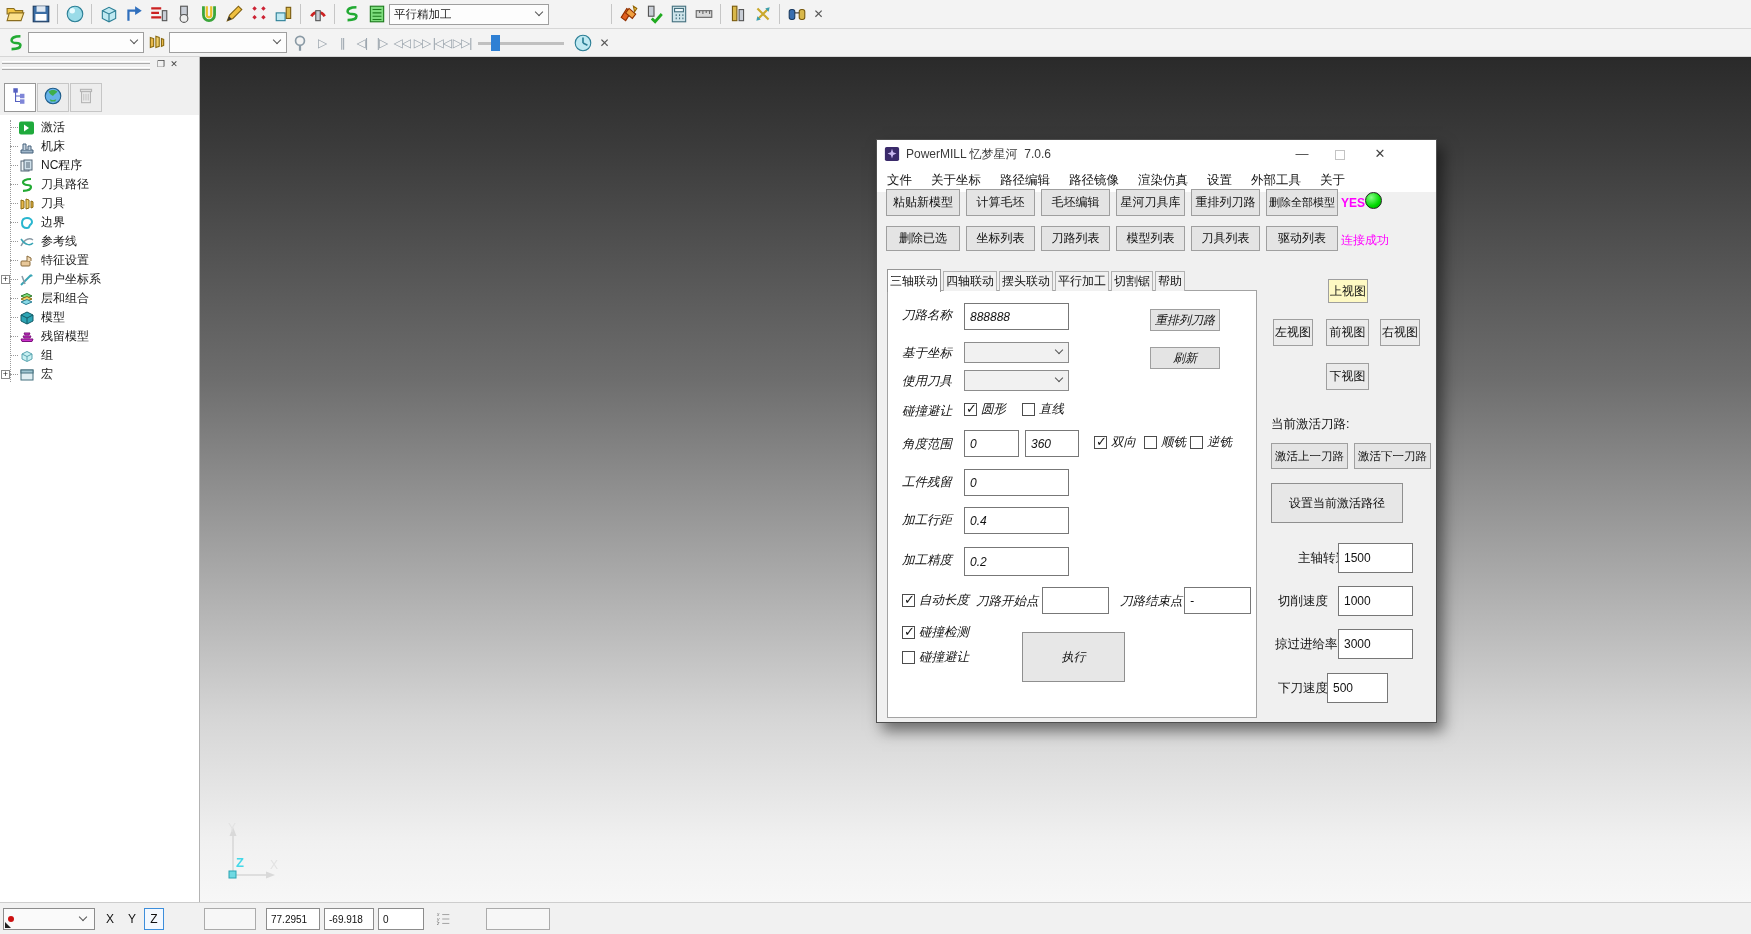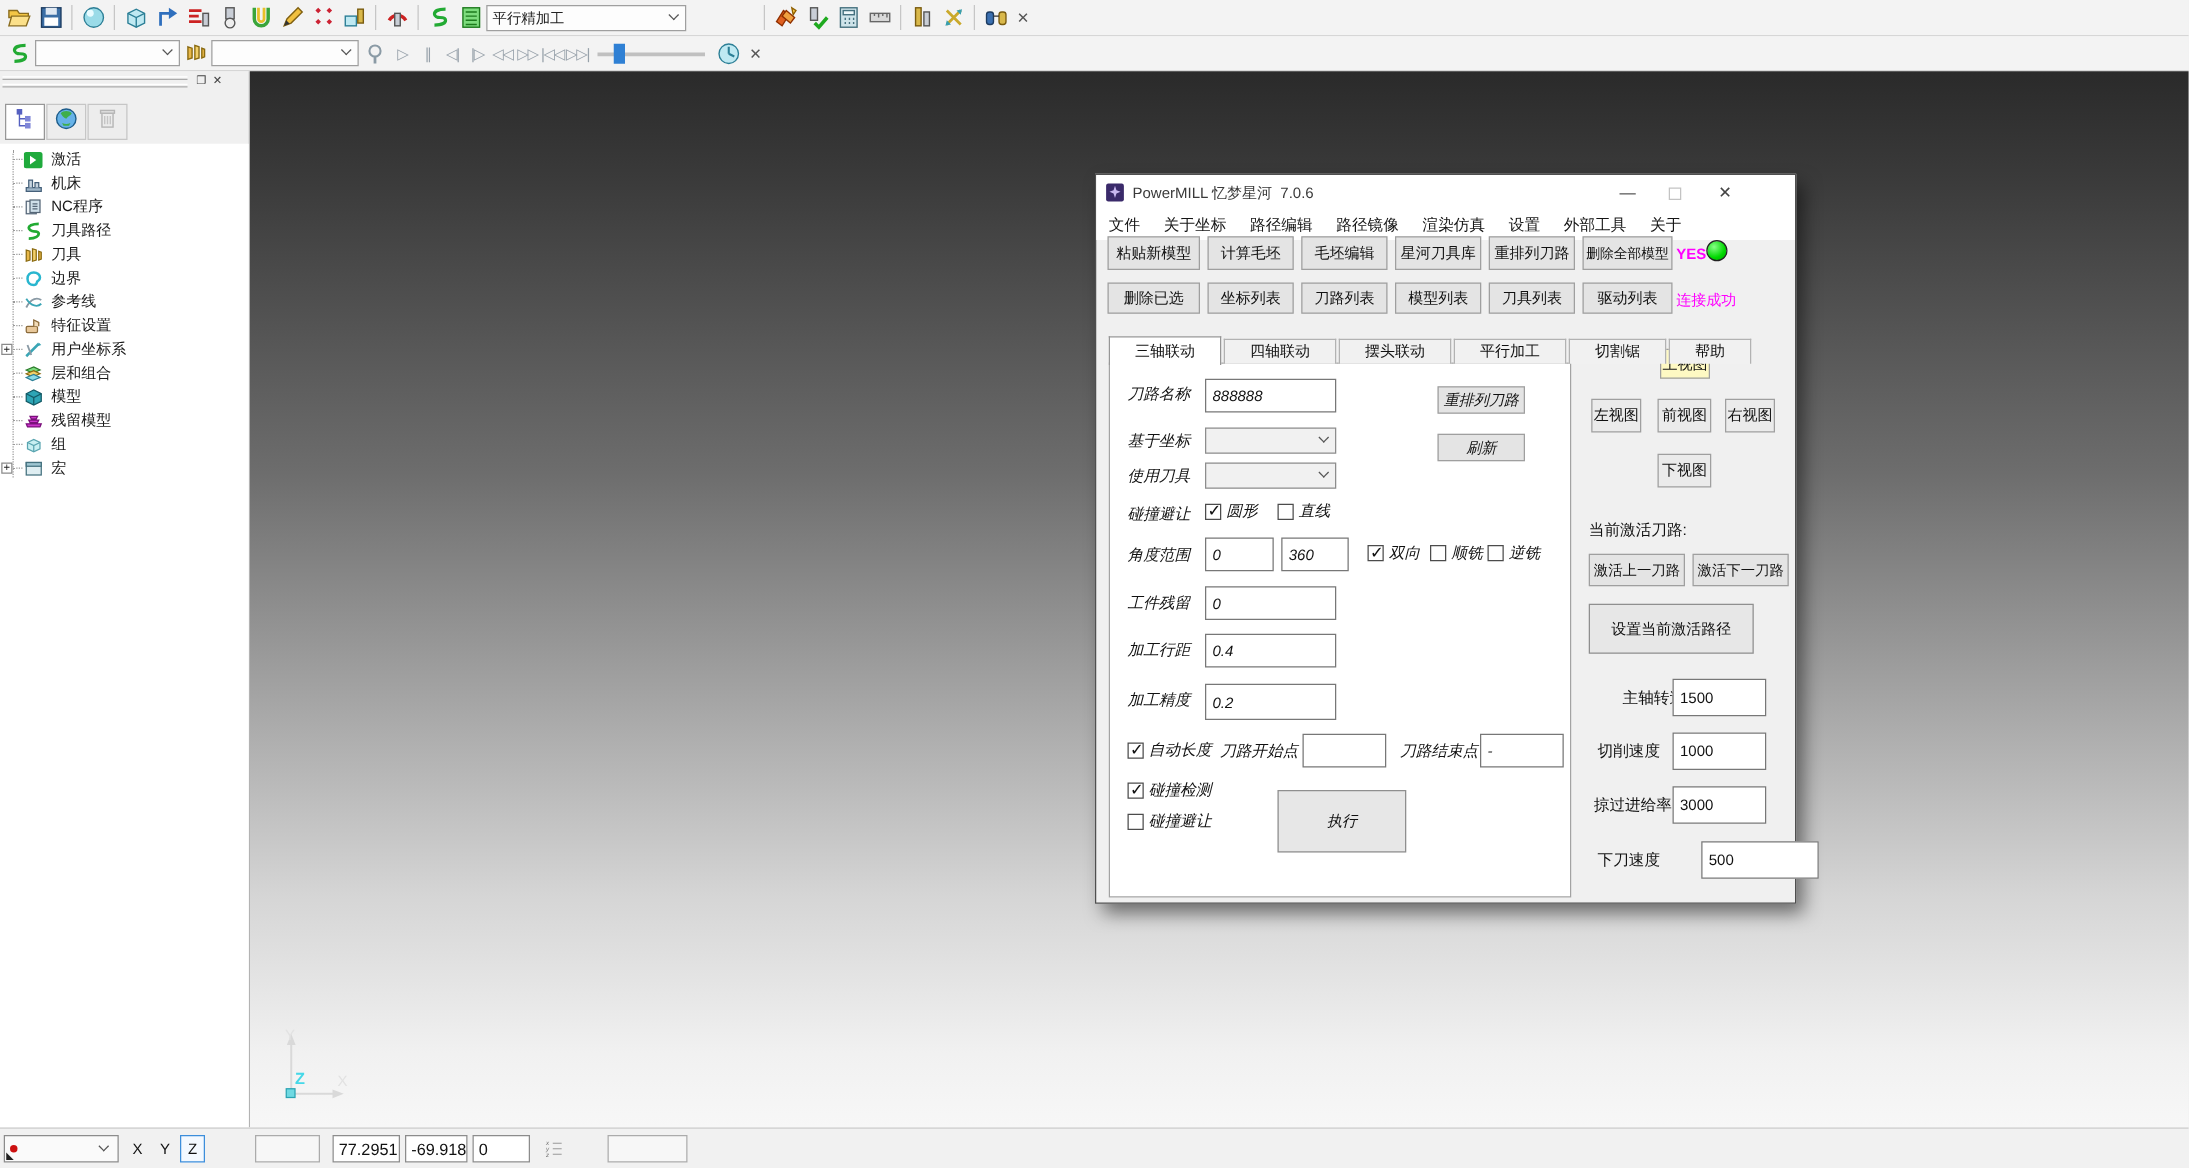--- a/index.html
+++ b/index.html
@@ -46,33 +46,33 @@
   .dlg{left:876px;top:139px;width:561px;height:584px;background:#f0f0f0;border:1px solid #4f4f4f;box-shadow:6px 8px 14px rgba(0,0,0,.5);z-index:5;}
   .dlg-title{position:absolute;left:0;top:0;right:0;height:28px;background:#fff;display:flex;align-items:center;padding-left:7px;font-size:12px;color:#3a3a3a;}
   .dlg-title .t{margin-left:6px;white-space:pre;}
   .wb{position:absolute;top:6px;font-size:13px;color:#444;width:26px;text-align:center;}
   .maxbox{position:absolute;top:10px;width:10px;height:10px;border:1px solid #c3c3c3;}
   .dlg-menu{position:absolute;left:0;top:28px;right:0;height:24px;background:#fff;display:flex;align-items:center;gap:19px;padding-left:10px;font-size:12.5px;color:#141414;}
   .b{position:absolute;background:#e4e4e4;border:1px solid #9f9f9f;font-size:12px;display:flex;align-items:center;justify-content:center;color:#111;white-space:nowrap;}
   .magenta{color:#ff00ff;font-weight:bold;font-size:12px;position:absolute;white-space:nowrap;}
   .gdot{position:absolute;width:17px;height:17px;border-radius:50%;background:radial-gradient(circle at 35% 30%,#86ff86,#00d800 60%,#00a300);border:1px solid #222;}
   .tabs{position:absolute;left:10px;top:128px;height:23px;display:flex;align-items:flex-end;gap:2px;z-index:3;}
-  .tab{height:20px;padding:0 20px;font-size:12px;background:#f1f1f1;border:1px solid #b2b2b2;border-bottom:none;display:flex;align-items:center;color:#111;margin-top:12px;}
+  .tab{height:20px;padding:0 2px;font-size:12px;background:#f1f1f1;border:1px solid #b2b2b2;border-bottom:none;display:flex;align-items:center;color:#111;margin-top:12px;}
   .tab.active{height:23px;background:#fff;border-color:#969696;margin-bottom:-1px;z-index:4;}
   .tabpage{position:absolute;left:10px;top:150px;width:370px;height:428px;background:#fff;border:1px solid #a3a3a3;font-style:italic;}
   .fl{position:absolute;font-size:12.5px;color:#111;white-space:nowrap;}
   .input{position:absolute;background:#fff;border:1px solid #777;font-size:12px;color:#111;display:flex;align-items:center;padding-left:5px;white-space:nowrap;}
   .fcombo{position:absolute;height:21px;background:#f1f1f1;border:1px solid #8d8d8d;display:flex;align-items:center;justify-content:flex-end;padding-right:4px;}
   .cbrow{position:absolute;display:flex;align-items:center;gap:4px;font-size:12.5px;color:#111;white-space:nowrap;}
   .cb{width:13px;height:13px;border:1px solid #4c4c4c;background:#fff;position:relative;flex:none;}
   .cb.on::after{content:"✓";position:absolute;left:1px;top:-3px;font-size:13px;font-weight:bold;color:#111;}
 
   
   .sb{left:0;top:902px;width:100%;height:32px;background:#f1f1f1;border-top:1px solid #cdcdcd;}
-  .sb .box{position:absolute;top:5px;height:22px;background:#fff;border:1px solid #8c8c8c;font-size:13px;color:#111;display:flex;align-items:center;padding-left:4px;}
+  .sb .box{position:absolute;top:5px;height:22px;background:#fff;border:1px solid #8c8c8c;font-size:10px;color:#111;display:flex;align-items:center;padding-left:4px;}
   .axbtn{position:absolute;top:5px;width:20px;height:22px;font-size:12px;color:#111;display:flex;align-items:center;justify-content:center;}
   .axbtn.active{background:#f4f9ff;border:1px solid #3d8edb;}
 </style>
 </head>
 <body>
 
 <div id="root">
 
   <div class="tb tb1">
     <i class="ic">
@@ -551,21 +551,21 @@
     <div class="b" style="left:477px;top:303px;width:77px;height:26px;font-size:11.5px">激活下一刀路</div>
     <div class="b" style="left:394px;top:343px;width:132px;height:40px;background:#e7e7e7;border-color:#8f8f8f">设置当前激活路径</div>
 
     <span class="fl" style="left:421px;top:410px">主轴转速</span>
     <div class="input" style="left:461px;top:403px;width:75px;height:30px">1500</div>
     <span class="fl" style="left:401px;top:453px">切削速度</span>
     <div class="input" style="left:461px;top:446px;width:75px;height:30px">1000</div>
     <span class="fl" style="left:398px;top:496px">掠过进给率</span>
     <div class="input" style="left:461px;top:489px;width:75px;height:30px">3000</div>
     <span class="fl" style="left:401px;top:540px">下刀速度</span>
-    <div class="input" style="left:484px;top:533px;width:94px;height:30px">500</div>
+    <div class="input" style="left:450px;top:533px;width:61px;height:30px">500</div>
   </div>
 
   <div class="abs sb">
     <div class="box" style="left:3px;width:92px;background:#fafafa">
       <span style="width:6px;height:6px;border-radius:50%;background:#cc1111;margin-right:4px"></span>
       <span class="chev" style="position:absolute;right:6px;top:8px"></span>
       <span style="position:absolute;left:1px;bottom:1px;width:0;height:0;border-left:6px solid #222;border-top:6px solid transparent"></span>
     </div>
     <div class="axbtn" style="left:100px">X</div>
     <div class="axbtn" style="left:122px">Y</div>

